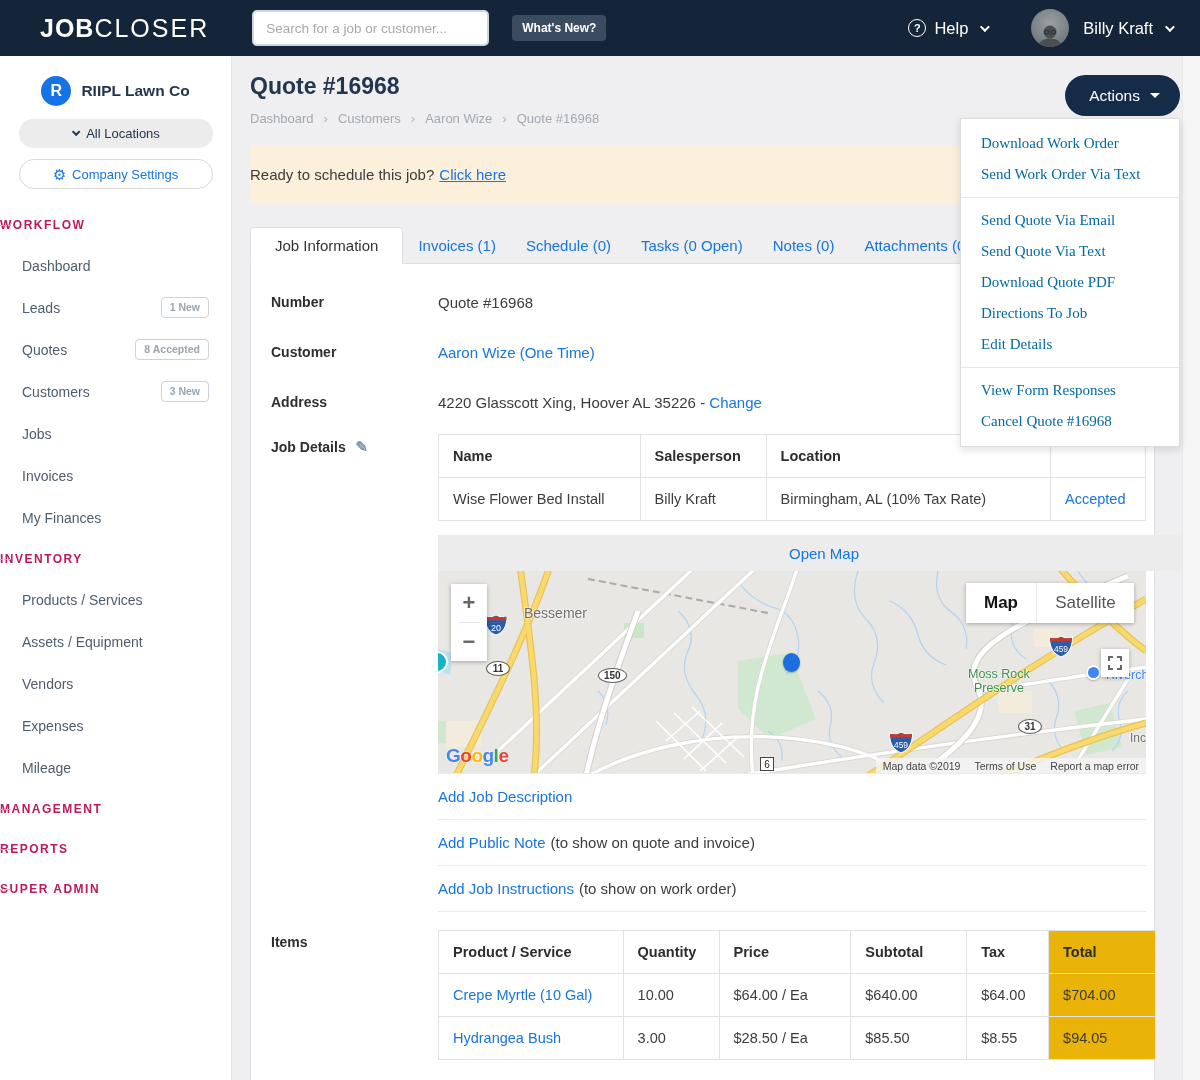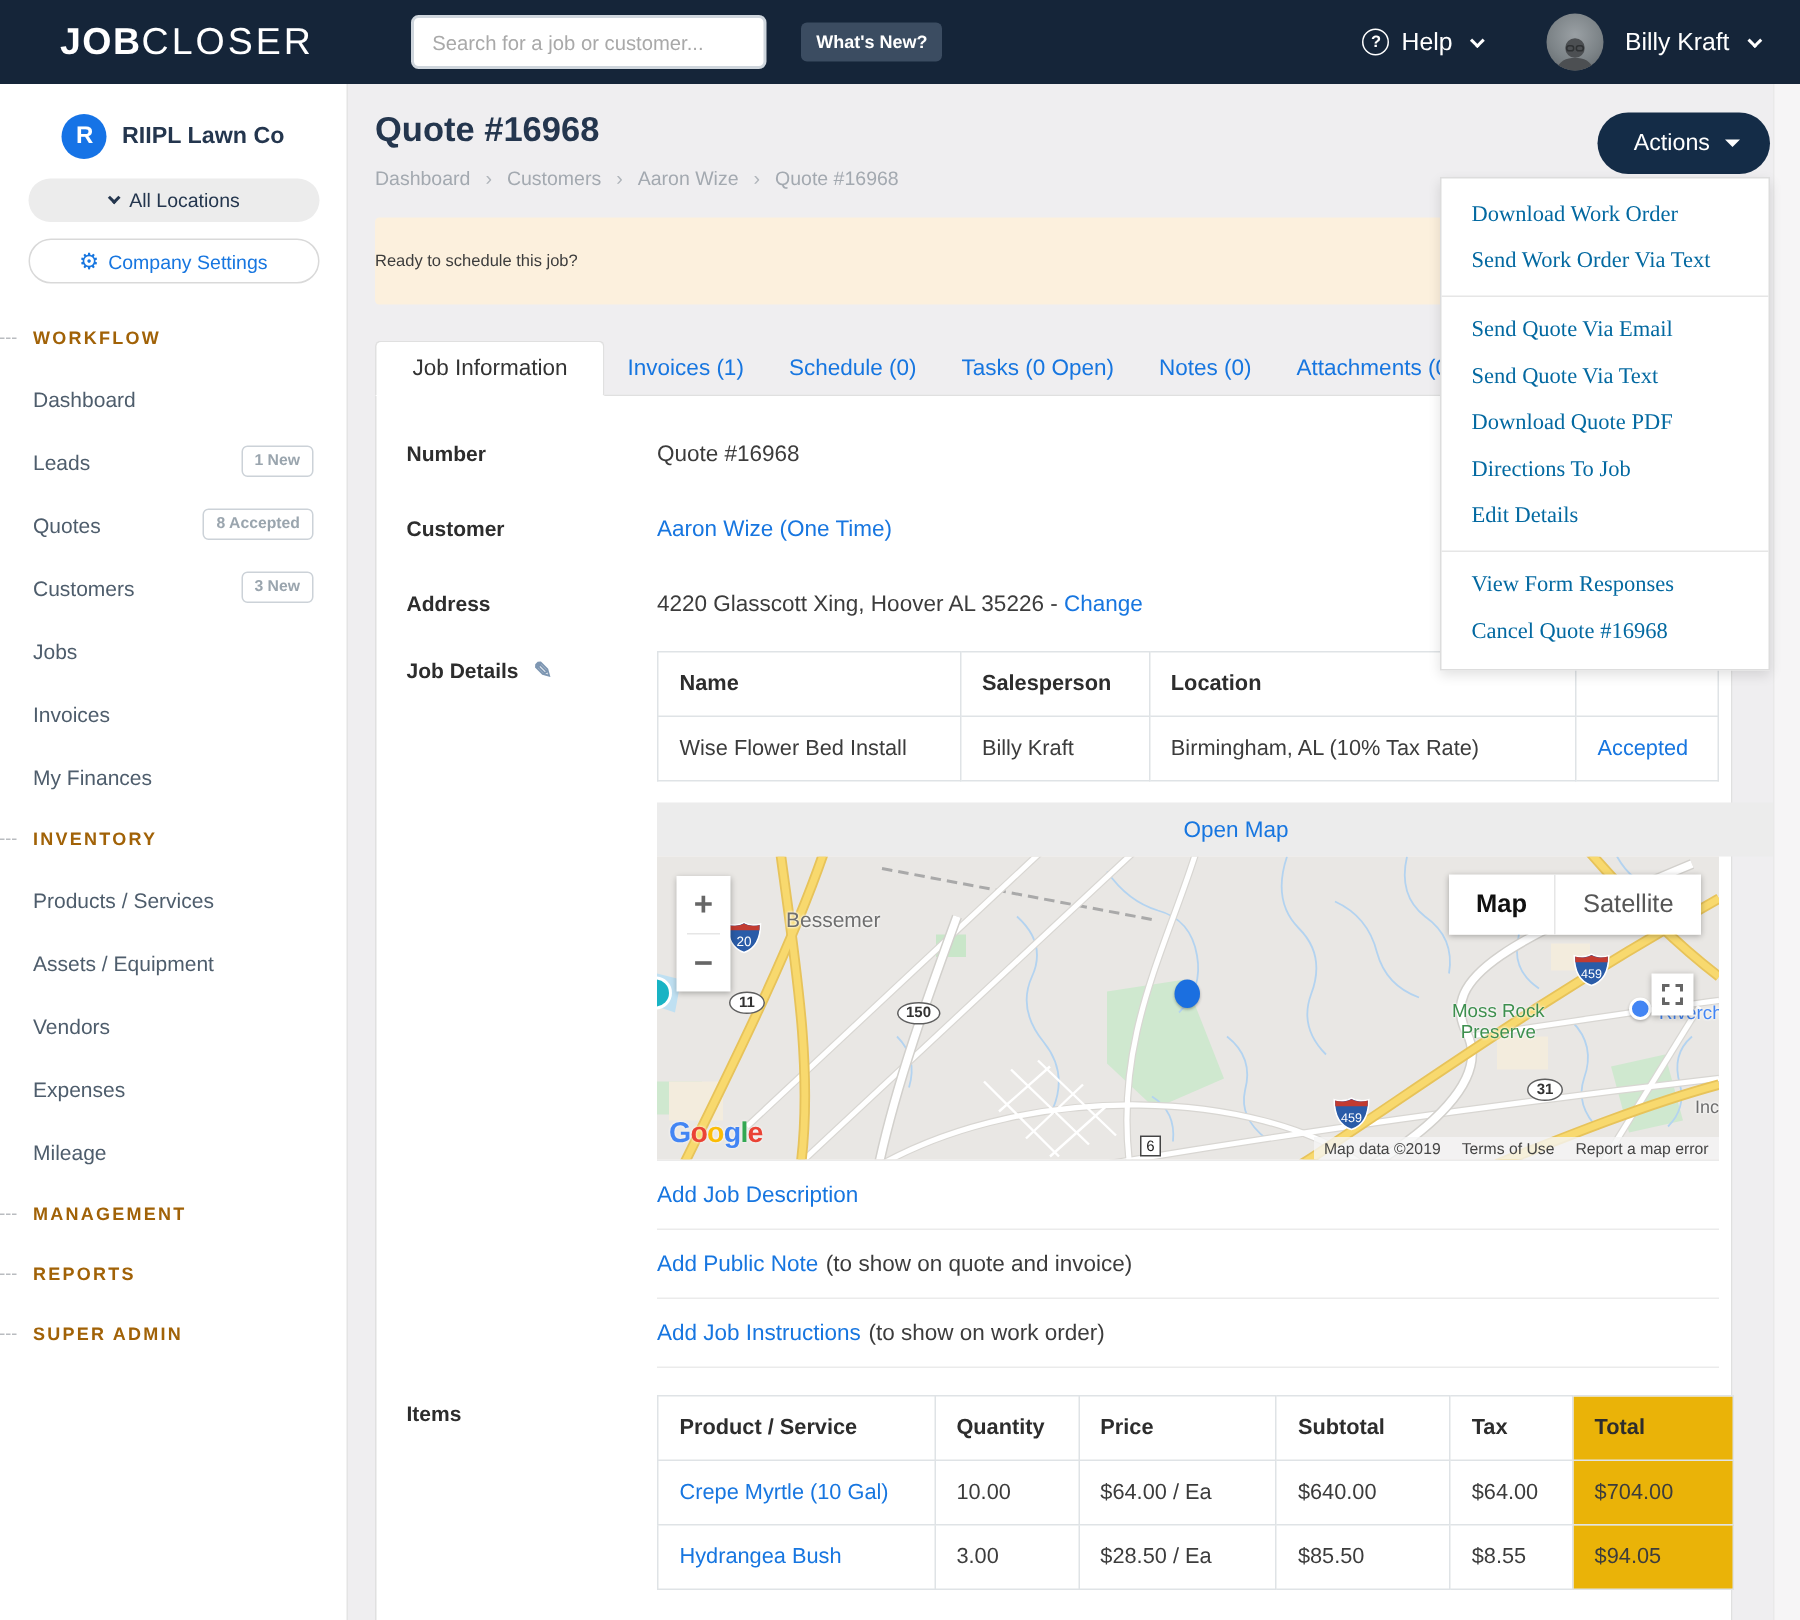--- a/index.html
+++ b/index.html
@@ -6,21 +6,21 @@
   html,body { width:1200px; height:1080px; overflow:hidden; }
   body { font-family:"Liberation Sans", sans-serif; background:#efeef0; position:relative; color:#3c3c3c; }
   a { text-decoration:none; cursor:pointer; }
   .blue { color:#1776e0; }
 
   
   .navbar { position:absolute; top:0; left:0; width:1200px; height:56px; background:#152539; display:flex; align-items:center; z-index:50; }
   .logo { margin-left:40px; color:#fff; font-size:25px; letter-spacing:1px; white-space:nowrap; }
   .logo b { font-weight:800; }
   .logo span.light { font-weight:300; letter-spacing:2px; }
-  .search-wrap { margin-left:65px; }
+  .search-wrap { margin-left:43px; }
   .search-input { width:237px; height:36px; border:2px solid #cfd6dd; border-radius:5px; padding:0 12px; font-size:13.5px; color:#444; font-family:"Liberation Sans",sans-serif; outline:none; }
   .search-input::placeholder { color:#a9a9a9; }
   .whats-new { margin-left:23px; background:#3b4c61; color:#fff; font-size:12px; font-weight:bold; padding:6px 10px; border-radius:4px; border:none; cursor:pointer; font-family:"Liberation Sans",sans-serif; }
   .nav-right { margin-left:auto; display:flex; align-items:center; margin-right:28px; }
   .help { display:flex; align-items:center; color:#fff; font-size:16.5px; cursor:pointer; }
   .qmark { width:18px; height:18px; border:1.5px solid #fff; border-radius:50%; display:inline-flex; align-items:center; justify-content:center; font-size:11px; margin-right:8px; font-weight:bold; }
   .chev { display:inline-block; width:7px; height:7px; border-right:2px solid currentColor; border-bottom:2px solid currentColor; transform:rotate(45deg) translateY(-2px); margin-left:12px; }
   .avatar { width:38px; height:38px; border-radius:50%; margin:0 14px 0 44px; background:radial-gradient(circle at 50% 38%, #9aa0a4 0%, #7d8488 55%, #5f6569 100%); overflow:hidden; position:relative; flex:none; }
   .avatar svg { position:absolute; bottom:-2px; left:50%; transform:translateX(-50%); }
   .username { color:#fff; font-size:16.5px; display:flex; align-items:center; cursor:pointer; }
@@ -29,42 +29,42 @@
   .sidebar { position:absolute; top:56px; left:0; width:232px; bottom:0; background:#fff; border-right:1px solid #e4e4e4; }
   .company { display:flex; align-items:center; justify-content:center; margin-top:20px; }
   .company-logo { width:30px; height:30px; border-radius:50%; background:#1673e6; color:#fff; font-weight:bold; font-size:16px; display:flex; align-items:center; justify-content:center; margin-right:10px; flex:none; }
   .company-name { color:#24364e; font-weight:bold; font-size:15.5px; }
   .pill { width:194px; height:29px; margin:13px auto 0; border-radius:15px; display:flex; align-items:center; justify-content:center; font-size:13px; cursor:pointer; }
   .pill.locations { background:#ececec; color:#24364e; }
   .pill.locations .chev { color:#24364e; margin:0 9px 0 0; transform:rotate(45deg) translateY(-3px); width:6px; height:6px; }
   .pill.settings { background:#fff; border:1px solid #d9d9d9; color:#1776e0; margin-top:11px; height:30px; }
   .gear-ic { font-size:15px; margin-right:6px; line-height:1; }
   .nav-list { margin-top:16px; }
-  .sec { position:relative; height:40px; line-height:40px; padding-left:22px; color:#a16207; font-size:12px; font-weight:bold; letter-spacing:1.5px; }
+  .sec { position:relative; height:40px; line-height:40px; color:#be185d; font-size:12px; font-weight:bold; letter-spacing:1.5px; }
   .sec::before { content:""; position:absolute; left:0; top:50%; width:11px; border-top:1px dashed #b9bcc0; }
   .sitem { display:block; height:42px; line-height:42px; padding-left:22px; color:#4e5d6c; font-size:14px; }
   .sbadge { float:right; margin:10px 22px 0 0; border:1px solid #ccd2d8; border-radius:4px; color:#9aa5ae; font-size:10.5px; font-weight:bold; line-height:1; padding:4px 8px; }
 
   
   .main { position:absolute; left:232px; top:56px; right:0; bottom:0; padding:17px 45px 0 18px; }
   .scroll-strip { position:absolute; right:0; top:56px; bottom:0; width:18px; background:#f6f5f6; border-left:1px solid #e9e9e9; }
   .page-head { position:relative; height:72px; }
   .page-title { color:#24364e; font-size:23px; font-weight:bold; }
   .breadcrumb { margin-top:11px; font-size:13px; color:#a3a9b0; }
   .crumb { color:#a3a9b0; }
   .crumb + .crumb::before { content:"\203A"; margin:0 10px; color:#b0b5bb; }
 
   .actions-btn { position:absolute; top:19px; right:20px; height:41px; padding:0 20px 0 24px; background:#142c47; border:none; border-radius:21px; color:#fff; font-size:15.5px; cursor:pointer; display:flex; align-items:center; font-family:"Liberation Sans",sans-serif; }
   .caret { display:inline-block; margin-left:10px; border-left:5px solid transparent; border-right:5px solid transparent; border-top:5px solid #fff; }
 
   .dropdown { position:absolute; top:62px; right:20px; width:220px; background:#fff; border:1px solid #ddd; box-shadow:0 3px 8px rgba(0,0,0,.12); padding:9px 0; z-index:40; }
   .ditem { display:block; padding:7px 20px; font-size:15px; color:#0369a1; cursor:pointer; white-space:nowrap;font-family:Liberation Serif, serif; }
   .ddiv { border-top:1px solid #e6e6e6; margin:7px 0; }
 
-  .banner { height:58px; background:#fcf0dd; border-radius:3px; display:flex; align-items:center; justify-content:space-between; font-size:11px; color:#3c3c3c; }
+  .banner { height:58px; background:#fcf0dd; border-radius:3px; display:flex; align-items:center; justify-content:flex-start; font-size:15px; color:#3c3c3c; }
   .banner a { color:#1776e0; text-decoration:underline; margin-left:5px; }
 
   .tabs { display:flex; align-items:flex-end; margin-top:24px; position:relative; z-index:2; }
   .tab { font-size:15px; color:#1776e0; padding:0 15px; line-height:35px; cursor:pointer; }
   .tab.active { background:#fff; color:#333; border:1px solid #e0e0e0; border-bottom:1px solid #fff; margin-bottom:-1px; border-radius:4px 4px 0 0; padding:0 24px; }
 
   .card { background:#fff; border:1px solid #e0e0e0; padding:6px 0 60px 20px; min-height:860px; }
   .frow { display:flex; }
   .flabel { width:167px; flex:none; font-size:14px; font-weight:bold; color:#2d2d2d; padding-top:4px; }
   .fval { font-size:15px; color:#3c3c3c; }

